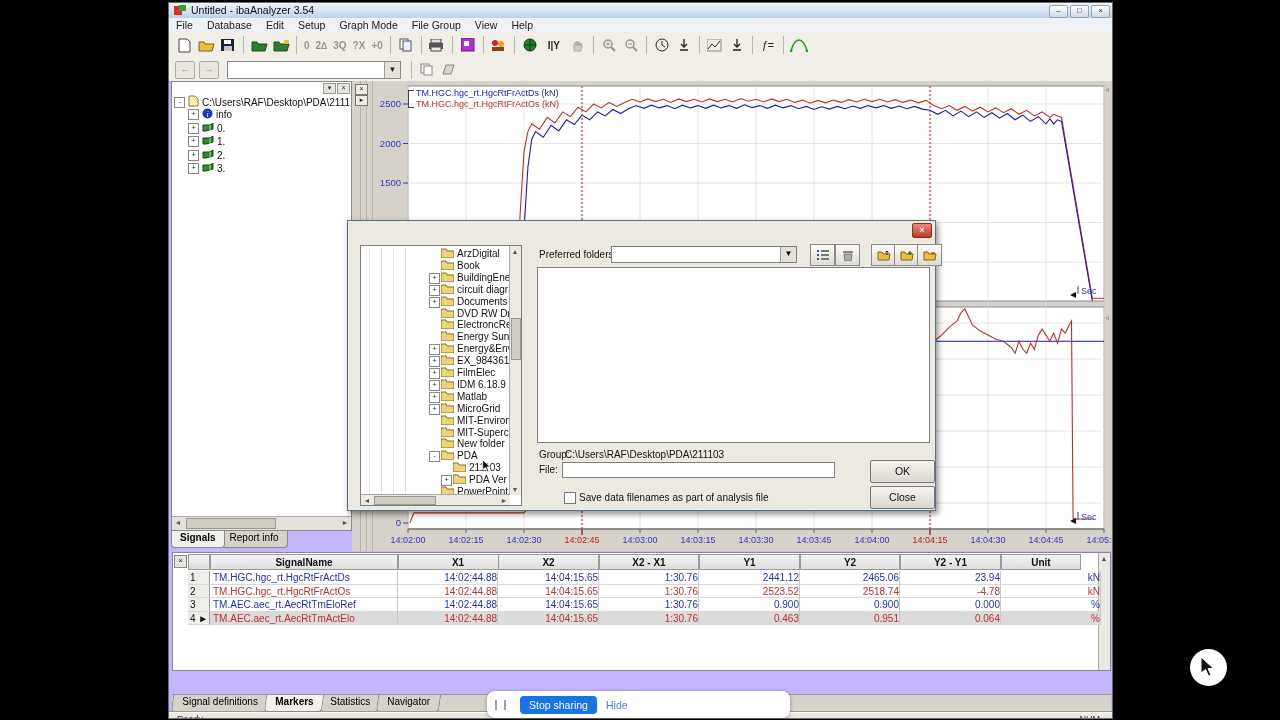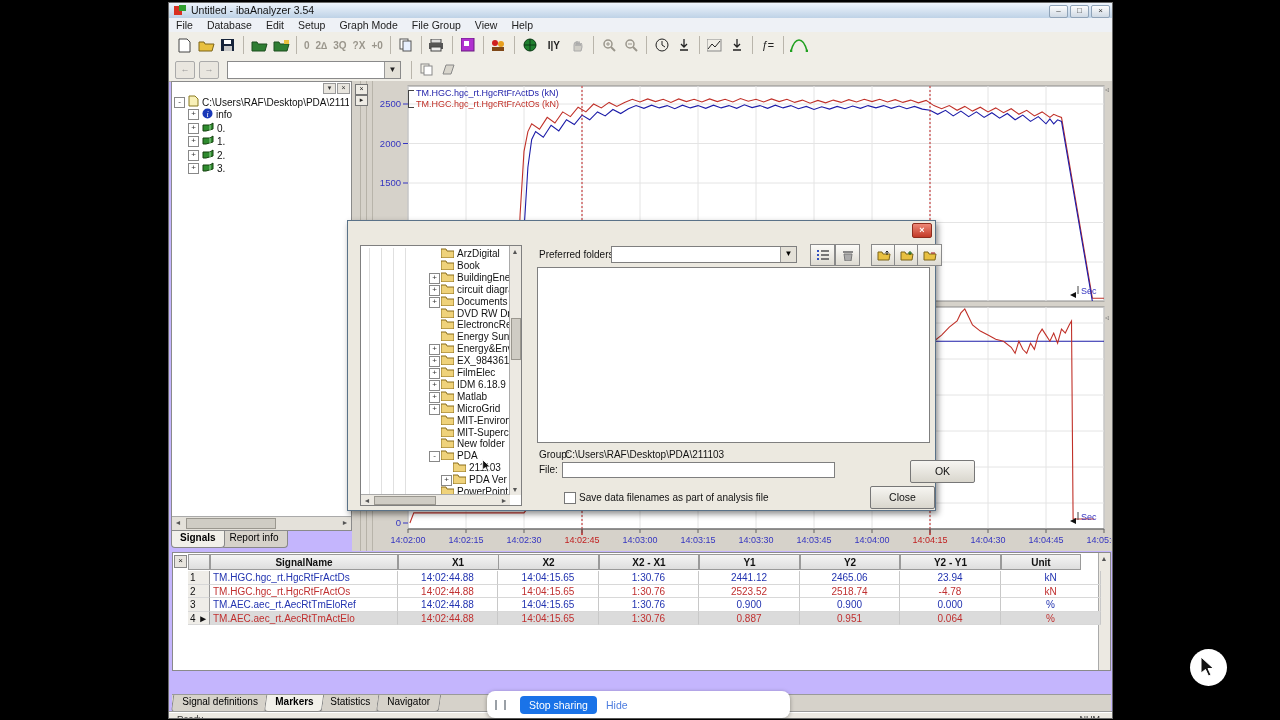--- a/index.html
+++ b/index.html
@@ -96,21 +96,21 @@
     border:1px solid #777;font-size:10.5px;text-align:center;line-height:20px;color:#111;border-radius:2px;}
   #chkbox{position:absolute;left:216px;top:271px;width:10px;height:10px;background:#fff;border:1px solid #777;}
   
   #table{position:absolute;left:3px;top:549px;width:939px;height:119px;background:#fff;
     border:1px solid #8a8a8a;box-sizing:border-box;font-size:10px;}
   #tclose{position:absolute;left:1px;top:2px;width:11px;height:11px;border:1px solid #888;
     background:#e8e5de;font-size:8px;line-height:9px;text-align:center;color:#222;}
   .thead{position:absolute;top:1px;height:16px;background:linear-gradient(#f4f4f4,#dedede);
     border:1px solid #9a9a9a;box-sizing:border-box;font-weight:bold;text-align:center;line-height:15px;color:#111;}
   .tcell{position:absolute;height:13.5px;border-right:1px solid #c8c8c8;border-bottom:1px solid #d8d8d8;
-    box-sizing:border-box;line-height:13px;text-align:center;overflow:hidden;white-space:nowrap;}
+    box-sizing:border-box;line-height:13px;text-align:right;overflow:hidden;white-space:nowrap;}
   .tcell.name{text-align:left;padding-left:3px;}
   .tcell.num{text-align:left;padding-left:2px;color:#111;background:#efede8;border-right:1px solid #9a9a9a;}
   #tvscroll{position:absolute;right:0;top:0;width:11px;height:100%;background:#ece9e2;border-left:1px solid #aaa;}
   
   #bottomtabs{position:absolute;left:3px;top:691px;width:939px;height:18px;display:flex;font-size:10px;
     border-top:1px solid #9a9a9a;background:#d6d2ca;}
   .btab{padding:1px 9px;height:14px;border:1px solid #888;border-top:none;background:#d6d2ca;
     border-radius:0 0 4px 4px;margin-right:-3px;transform:skewX(-8deg);}
   .btab span{display:inline-block;transform:skewX(8deg);}
   .btab.active{background:#f2f0ea;font-weight:bold;z-index:2;}
@@ -665,21 +665,21 @@
         <svg width="14" height="11">
           <path d="M1 2h4l1 2h7l-1 6H1z" fill="#e8c040" stroke="#7c6418"></path>
           <path d="M8 3h4" stroke="#a01010" fill="none"></path>
         </svg>
       </span>
     <div id="listbox"></div>
     <span class="dlglabel" style="left:191px;top:228px;">Group:</span>
     <span class="dlglabel" style="left:217px;top:228px;">C:\Users\RAF\Desktop\PDA\211103</span>
     <span class="dlglabel" style="left:191px;top:243px;">File:</span>
     <input id="fileinput" style="">
-    <span class="dlgbtn" style="top:239px;margin-left:40px;">OK</span>
+    <span class="dlgbtn" style="top:239px;">OK</span>
     <span id="chkbox"></span>
     <span class="dlglabel" style="left:231px;top:271px;">Save data filenames as part of analysis file</span>
     <span class="dlgbtn" style="top:265px;">Close</span>
   </div>
 
   <div id="table">
     <span id="tclose">×</span>
     <div id="tvscroll">
       <span class="scrarrow" style="top:0;left:0;width:10px;">▲</span>
     </div>
@@ -717,21 +717,21 @@
       <div class="tcell" style="left: 426px; top: 45px; width: 100px; color: rgb(34, 51, 176);">1:30.76</div>
       <div class="tcell" style="left: 526px; top: 45px; width: 101px; color: rgb(34, 51, 176);">0.900</div>
       <div class="tcell" style="left: 627px; top: 45px; width: 100px; color: rgb(34, 51, 176);">0.900</div>
       <div class="tcell" style="left: 727px; top: 45px; width: 101px; color: rgb(34, 51, 176);">0.000</div>
       <div class="tcell" style="left: 828px; top: 45px; width: 100px; color: rgb(34, 51, 176);">%</div>
       <div class="tcell num" style="left: 15px; top: 58.5px; width: 22px;">4 ►</div>
       <div class="tcell name" style="left: 37px; top: 58.5px; width: 188px; color: rgb(192, 48, 48); background: rgb(219, 219, 219);">TM.AEC.aec_rt.AecRtTmActElo</div>
       <div class="tcell" style="left: 225px; top: 58.5px; width: 100px; color: rgb(192, 48, 48); background: rgb(219, 219, 219);">14:02:44.88</div>
       <div class="tcell" style="left: 325px; top: 58.5px; width: 101px; color: rgb(192, 48, 48); background: rgb(219, 219, 219);">14:04:15.65</div>
       <div class="tcell" style="left: 426px; top: 58.5px; width: 100px; color: rgb(192, 48, 48); background: rgb(219, 219, 219);">1:30.76</div>
-      <div class="tcell" style="left: 526px; top: 58.5px; width: 101px; color: rgb(192, 48, 48); background: rgb(219, 219, 219);">0.887</div>
+      <div class="tcell" style="left: 526px; top: 58.5px; width: 101px; color: rgb(192, 48, 48); background: rgb(219, 219, 219);">0.463</div>
       <div class="tcell" style="left: 627px; top: 58.5px; width: 100px; color: rgb(192, 48, 48); background: rgb(219, 219, 219);">0.951</div>
       <div class="tcell" style="left: 727px; top: 58.5px; width: 101px; color: rgb(192, 48, 48); background: rgb(219, 219, 219);">0.064</div>
       <div class="tcell" style="left: 828px; top: 58.5px; width: 100px; color: rgb(192, 48, 48); background: rgb(219, 219, 219);">%</div>
     </div>
 
   <div id="bottomtabs">
       <span class="btab"><span>Signal definitions</span></span>
       <span class="btab active"><span>Markers</span></span>
       <span class="btab"><span>Statistics</span></span>
       <span class="btab"><span>Navigator</span></span>

